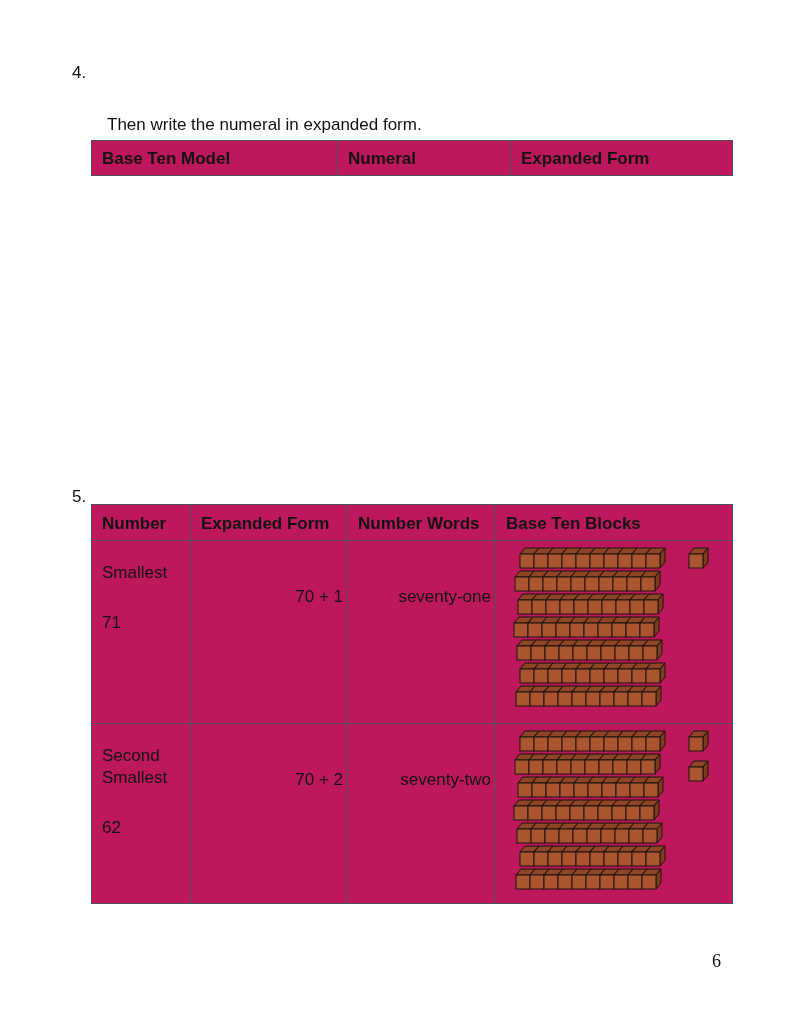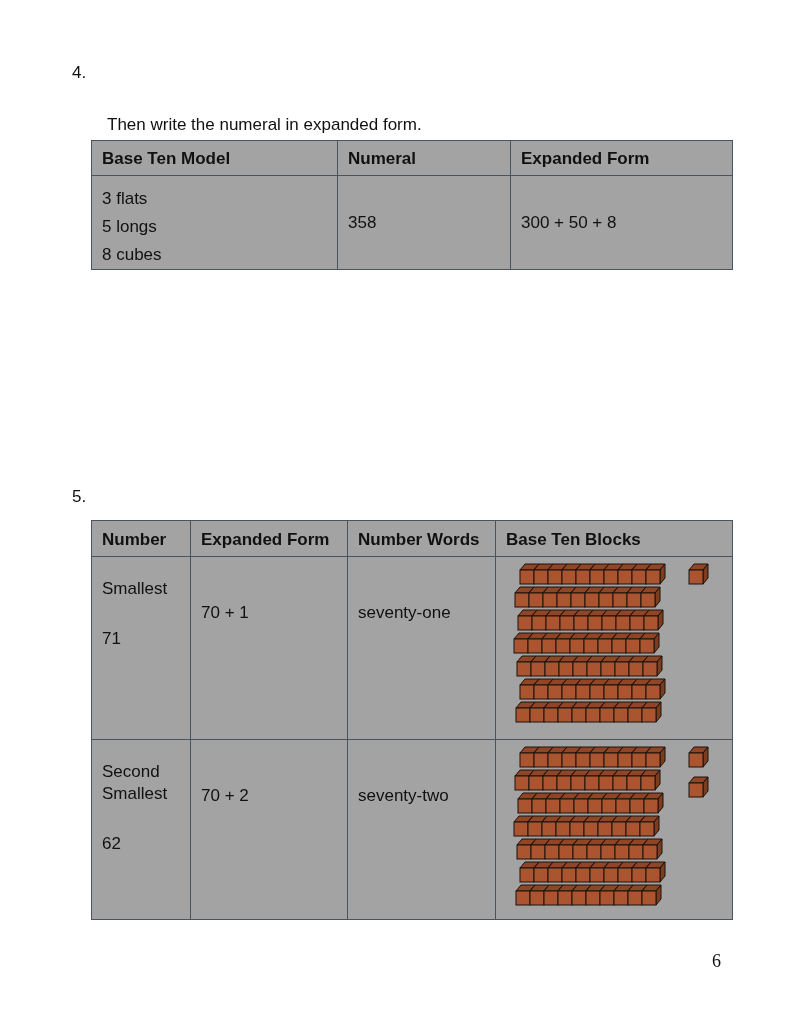--- a/index.html
+++ b/index.html
@@ -21,44 +21,44 @@
   }
   .qnum { width: 35px; flex: 0 0 35px; }
   .qtext { width: 630px; white-space: pre-wrap; }
   .qline2 { margin-top: 8px; }
 
   table.wtable {
     position: absolute;
     left: 91px;
     border-collapse: collapse;
     table-layout: fixed;
-    background: #a3a3a3;
+    background: #be185d;
     font-size: 17px;
   }
   table.wtable th, table.wtable td {
     border: 1px solid #49545e;
     vertical-align: top;
     text-align: left;
     padding: 0;
     overflow: hidden;
   }
   table.wtable th {
     font-weight: bold;
     padding: 8px 6px 6px 10px;
     vertical-align: middle;
   }
   
   .t1 { top: 140px; width: 641px; }
   .t1 .model-cell { padding: 9px 6px 0 10px; line-height: 28px; }
   .t1 .mid-cell { vertical-align: middle; padding-left: 10px; }
   
-  .t2 { top: 520px; width: 641px; }
+  .t2 { top: 504px; width: 641px; }
   .t2 .number-cell { padding: 21px 4px 0 10px; line-height: 22px; }
   .t2 .number-value { margin-top: 28px; }
-  .t2 .val-cell { padding: 46px 4px 16px 10px; }
+  .t2 .val-cell { padding: 46px 4px 16px 10px; text-align: right; }
   .t2 .blocks-cell { padding: 5px 0 0 10px; }
 
   .page-number {
     position: absolute;
     left: 712px;
     top: 951px;
     font-family: "Liberation Serif", serif;
     font-size: 18px;
   }
 </style>
@@ -81,29 +81,20 @@
         <col style="width:222px">
       </colgroup>
     <thead>
       <tr style="height:33px">
         <th>Base Ten Model</th>
         <th>Numeral</th>
         <th>Expanded Form</th>
       </tr>
     </thead>
     <tbody>
-      <tr style="height:94px">
-        <td class="model-cell">
-          <div>3 flats</div>
-          <div>5 longs</div>
-          <div>8 cubes</div>
-        </td>
-        <td class="mid-cell">358</td>
-        <td class="mid-cell">300 + 50 + 8</td>
-      </tr>
     </tbody>
   </table>
 
   <div class="question" style="top:486px;">
     <span class="qnum">5.</span>
     <span class="qtext">
       <span style="display:block">Use your 100 chart for this question.  Look at row 8 in the 100 chart. Find the</span>
       <span style="display:block">smallest and second smallest numbers. Complete the chart below.</span>
     </span>
   </div>

